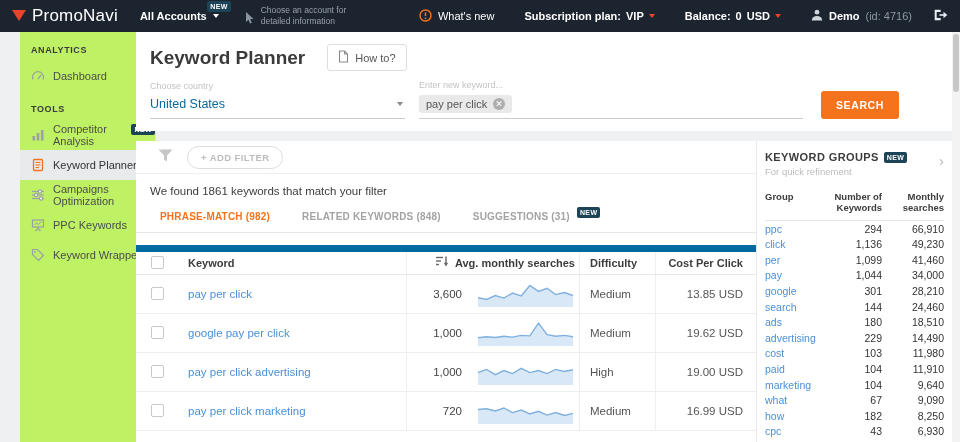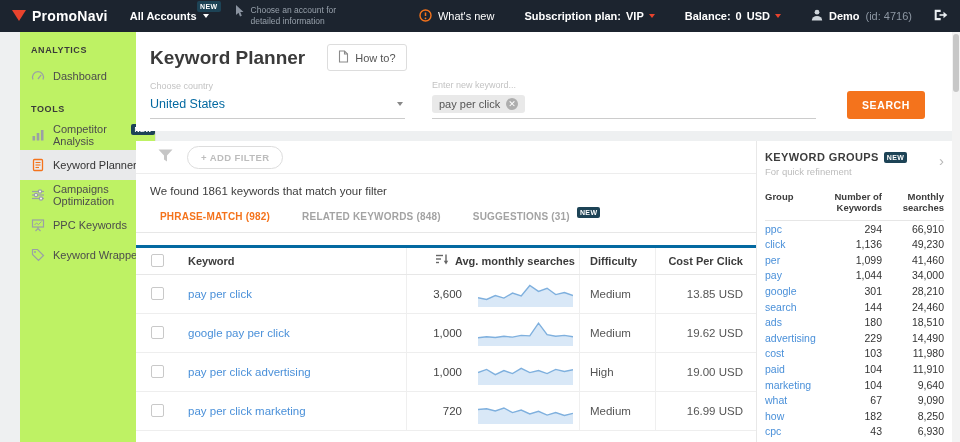--- a/index.html
+++ b/index.html
@@ -20,24 +20,24 @@
     border-left:3.5px solid transparent; border-right:3.5px solid transparent;
     border-top:4px solid currentColor;
   }
   
   .navbar {
     position:absolute; top:0; left:0; width:960px; height:32px;
     background:#1c242f; color:#fff; display:flex; align-items:center;
     padding:0 12px; font-size:11px; z-index:5;
   }
   .nav-brand { display:flex; align-items:center; gap:6px; }
-  .brand-text { font-weight:700; font-size:14px; letter-spacing:.2px; }
+  .brand-text { font-weight:400; font-size:17px; letter-spacing:.2px; }
   .nav-accounts { margin-left:22px; position:relative; display:flex; align-items:center; gap:6px; font-weight:700; cursor:pointer; }
   .nav-accounts .badge { position:absolute; top:-9px; right:-12px; }
-  .nav-hint { margin-left:26px; display:flex; align-items:flex-start; gap:6px; color:#97a0ab; font-size:8.5px; line-height:1.3; }
+  .nav-hint { margin-left:26px; display:flex; align-items:flex-end; gap:6px; color:#97a0ab; font-size:8.5px; line-height:1.3; }
   .nav-hint .hint-text { width:112px; }
   .nav-right { margin-left:auto; display:flex; align-items:center; }
   .nav-whatsnew { display:flex; align-items:center; gap:6px; cursor:pointer; }
   .nav-sub, .nav-balance { margin-left:30px; font-weight:700; display:flex; align-items:center; gap:5px; cursor:pointer; }
   .nav-sub .caret, .nav-balance .caret { color:#e8432d; }
   .nav-user { margin-left:30px; display:flex; align-items:center; gap:6px; }
   .nav-user .uname { font-weight:700; }
   .nav-user .uid { color:#8d97a3; }
   .nav-logout { margin-left:22px; display:flex; cursor:pointer; }
   
@@ -51,41 +51,41 @@
   .side-item .badge { margin-left:2px; transform:translateY(-6px); }
   .side-icon { display:flex; width:14px; justify-content:center; }
   
   .header-card {
     position:absolute; left:136px; top:32px; width:816px; height:99px;
     background:#fff; padding:12px 14px 0;
   }
   .hc-top { display:flex; align-items:center; gap:22px; }
   .page-title { font-size:19px; font-weight:700; color:#3a3a3a; }
   .howto-btn { display:flex; align-items:center; gap:6px; border:1px solid #ddd; border-radius:3px; background:#fff; padding:5px 10px; font-size:11px; color:#555; cursor:pointer; }
-  .hc-form { display:flex; margin-top:9px; align-items:flex-end; gap:27px; }
+  .hc-form { display:flex; margin-top:9px; align-items:flex-end; gap:14px; }
   .field label { display:block; font-size:9px; color:#c3c3c3; margin-bottom:4px; }
   .field-country { width:255px; }
   .field-kw { width:384px; }
   .select { display:flex; justify-content:space-between; align-items:center; border-bottom:1px solid #ccc; padding:2px 2px 7px 0; font-size:12.5px; color:#0369a1; cursor:pointer; }
   .select .caret { color:#888; }
   .kw-input { border-bottom:1px solid #ccc; padding:0 0 5px; min-height:25px; display:flex; align-items:center; cursor:text; }
   .chip { display:inline-flex; align-items:center; gap:6px; background:#e9e9e9; border-radius:3px; padding:3px 7px; font-size:11px; color:#555; }
   .chip-x { width:12px; height:12px; border-radius:50%; background:#aeaeae; color:#fff; font-size:9px; line-height:12px; text-align:center; cursor:pointer; }
   .search-btn { background:#f4731c; color:#fff; border:none; border-radius:3px; font-size:10.5px; font-weight:700; letter-spacing:.6px; padding:8px 15px; cursor:pointer; margin-left:4px; }
   
   .content-card { position:absolute; left:136px; top:141px; width:816px; height:301px; background:#fff; display:flex; }
   .left-region { width:620px; }
   .filter-row { height:33px; display:flex; align-items:center; gap:14px; padding-left:22px; border-bottom:1px solid #ededed; }
   .add-filter-btn { border:1px solid #ddd; border-radius:13px; background:#fff; color:#bdbdbd; font-size:9.5px; font-weight:700; letter-spacing:.4px; padding:5px 13px; cursor:pointer; }
   .summary { padding:11px 0 8px 14px; font-size:11.5px; color:#3d3d3d; }
   .tabs { display:flex; gap:32px; padding:6px 0 9px 24px; border-bottom:1px solid #e7e7e7; }
   .tab { font-size:10px; font-weight:700; letter-spacing:.2px; color:#a3a3a3; cursor:pointer; position:relative;text-align:right; }
   .tab.active { color:#f4731c; }
   .tab .badge { transform:translateY(-5px); margin-left:4px; }
-  .thead { display:flex; height:30px; margin-top:12px; border-top:3px solid #0369a1; border-bottom:1px solid #e7e7e7; align-items:center; font-size:11px; font-weight:700; color:#3c3c3c; }
+  .thead { display:flex; height:30px; margin-top:12px; border-top:7px solid #0369a1; border-bottom:1px solid #e7e7e7; align-items:center; font-size:11px; font-weight:700; color:#3c3c3c; }
   .trow { display:flex; height:39px; border-bottom:1px solid #eee; align-items:center; font-size:11.5px; color:#555; }
   .col-check { width:42px; display:flex; justify-content:center; }
   .col-kw { width:229px; padding-left:10px; align-self:stretch; display:flex; align-items:center; border-right:1px solid #efefef; }
   .col-search { width:173px; align-self:stretch; display:flex; align-items:center; border-right:1px solid #efefef; }
   .col-diff { width:76px; padding-left:10px; align-self:stretch; display:flex; align-items:center; border-right:1px solid #efefef; }
   .col-cpc { width:99px; padding-right:12px; align-self:stretch; display:flex; align-items:center; justify-content:flex-end; }
   .thead .col-search { justify-content:flex-end; padding-right:4px; gap:6px; }
   .checkbox { width:13px; height:13px; border:1px solid #c9c9c9; border-radius:2px; background:#fff; cursor:pointer; }
   .kw-link { color:#4a90d9; text-decoration:none; cursor:pointer; }
   .col-search .num { width:55px; text-align:right; color:#444; }

